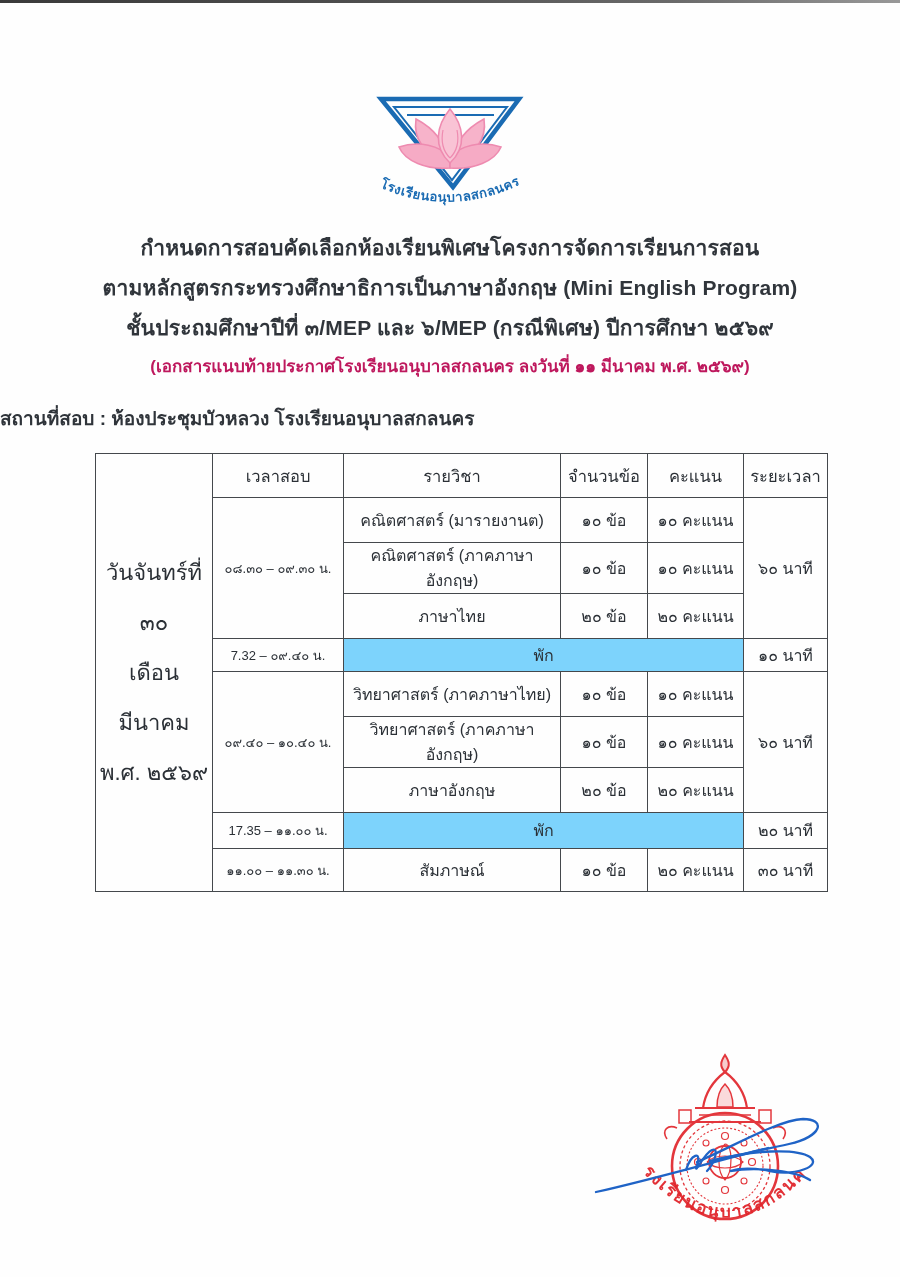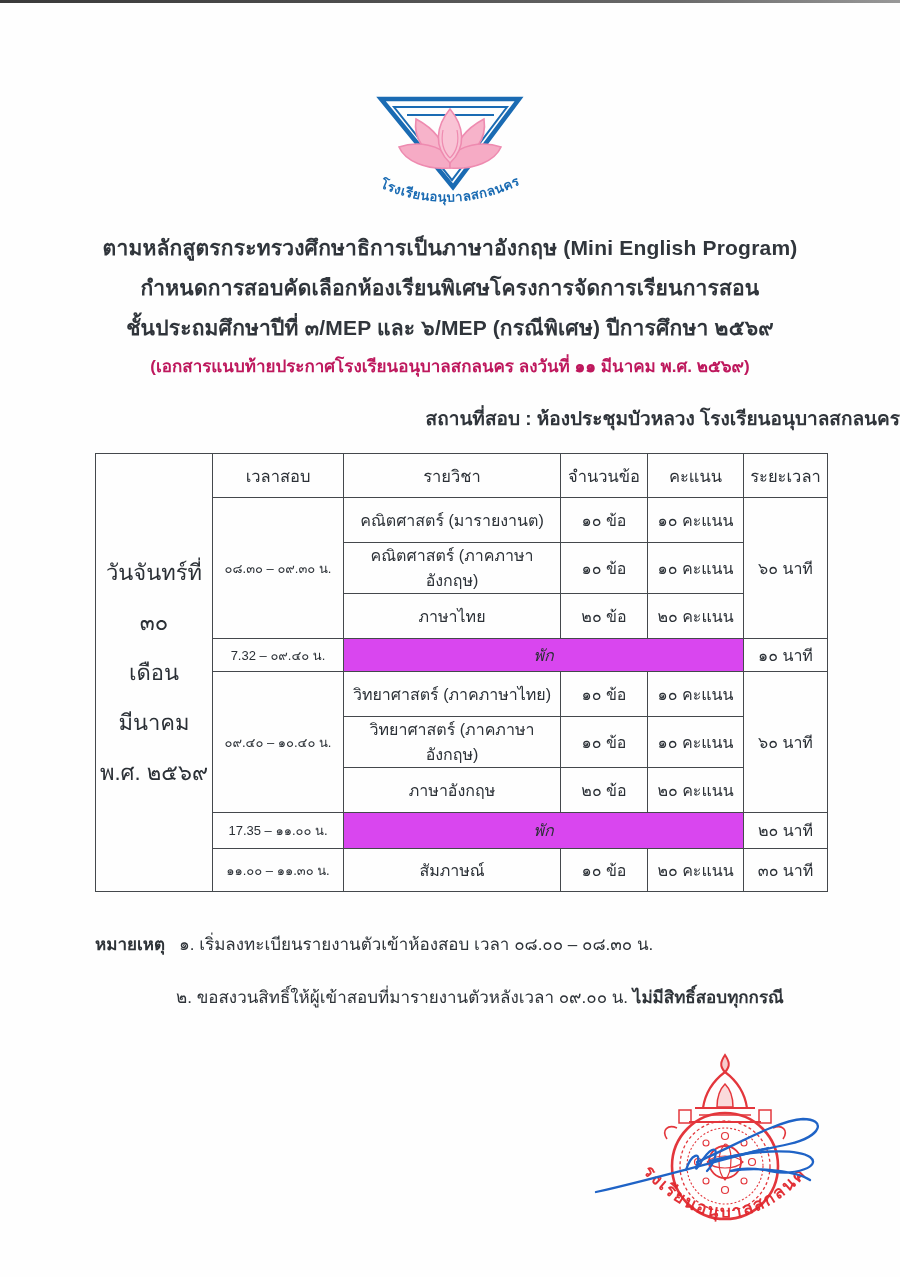--- a/index.html
+++ b/index.html
@@ -26,37 +26,37 @@
     letter-spacing:0.2px;
   }
   .title-line { line-height:40px; white-space:nowrap; }
   .subtitle {
     position:absolute; top:352px; left:0; width:100%;
     text-align:center; font-weight:bold; font-size:17px; color:#be185d;
     line-height:30px;
   }
   .venue {
     position:absolute; top:404px; left:0; width:100%;
-    text-align:right; font-weight:bold; font-size:19px; color:#2f343a;
+    text-align:left; font-weight:bold; font-size:19px; color:#2f343a;
     line-height:30px;
   }
 
   table.exam {
     position:absolute; left:95px; top:453px; width:732px;
     border-collapse:collapse; table-layout:fixed;
     font-size:16px; color:#2b3036;
   }
   table.exam td {
     border:1.5px solid #44484c;
     text-align:center; vertical-align:middle;
     padding:0 2px; overflow:hidden;
   }
   .th-cell { font-weight:normal; font-size:16.5px; }
   .date-cell { font-weight:normal; font-size:22px; line-height:50px; }
-  .break-cell { background:#d946ef;font-style:italic; }
+  .break-cell { background:#7dd3fc; }
   .time-cell { font-size:13px; }
 
   .notes {
     position:absolute; left:95px; top:930px; width:720px;
     font-size:17px; color:#2e3338;
   }
   .notes-row1 { display:flex; align-items:baseline; }
   .notes-label { font-weight:bold; margin-right:14px; }
   .notes-row2 { margin-left:81px; margin-top:26px; }
   .bold { font-weight:bold; }
@@ -93,22 +93,22 @@
       <defs>
         <path id="logoArc" d="M 12,103 Q 83,134 154,100" fill="none"></path>
       </defs>
       <text font-size="13" font-weight="bold" fill="#1a6bb3" letter-spacing="0.5">
         <textPath href="#logoArc" startOffset="50%" text-anchor="middle">โรงเรียนอนุบาลสกลนคร</textPath>
       </text>
     </svg>
   </div>
 
   <div class="title-block">
+    <div class="title-line">กำหนดการสอบคัดเลือกห้องเรียนพิเศษโครงการจัดการเรียนการสอน</div>
     <div class="title-line">ตามหลักสูตรกระทรวงศึกษาธิการเป็นภาษาอังกฤษ (Mini English Program)</div>
-    <div class="title-line">กำหนดการสอบคัดเลือกห้องเรียนพิเศษโครงการจัดการเรียนการสอน</div>
     <div class="title-line">ชั้นประถมศึกษาปีที่ ๓/MEP และ ๖/MEP (กรณีพิเศษ) ปีการศึกษา ๒๕๖๙</div>
   </div>
   <div class="subtitle">(เอกสารแนบท้ายประกาศโรงเรียนอนุบาลสกลนคร ลงวันที่ ๑๑ มีนาคม พ.ศ. ๒๕๖๙)</div>
   <div class="venue">สถานที่สอบ : ห้องประชุมบัวหลวง โรงเรียนอนุบาลสกลนคร</div>
 
   <table class="exam">
     <colgroup>
       <col style="width:117px">
         <col style="width:131px">
         <col style="width:217px">
@@ -176,29 +176,20 @@
     <tr style="height:43px">
       <td class="time-cell">๑๑.๐๐ – ๑๑.๓๐ น.</td>
       <td>สัมภาษณ์</td>
       <td>๑๐ ข้อ</td>
       <td>๒๐ คะแนน</td>
       <td>๓๐ นาที</td>
     </tr>
   </tbody>
     </table>
 
-  <div class="notes">
-    <div class="notes-row1">
-      <span class="notes-label">หมายเหตุ</span>
-      <span>๑. เริ่มลงทะเบียนรายงานตัวเข้าห้องสอบ เวลา ๐๘.๐๐ – ๐๘.๓๐ น.</span>
-    </div>
-    <div class="notes-row2">
-      <span>๒. ขอสงวนสิทธิ์ให้ผู้เข้าสอบที่มารายงานตัวหลังเวลา ๐๙.๐๐ น. </span><span class="bold">ไม่มีสิทธิ์สอบทุกกรณี</span>
-    </div>
-  </div>
 
   <div class="stamp-wrap">
     <svg width="204" height="222" viewBox="0 0 204 222">
       <g stroke="#e1262c" fill="none" opacity="0.92">
 
         <path d="M102,7 C98,13 96,18 102,24 C108,18 106,13 102,7 Z" stroke-width="2" fill="rgba(225,38,44,0.25)"></path>
         <path d="M102,24 C90,33 82,46 80,60 L124,60 C122,46 114,33 102,24 Z" stroke-width="2.2"></path>
         <path d="M102,36 C96,42 94,50 94,59 L110,59 C110,50 108,42 102,36 Z" stroke-width="1.5" fill="rgba(225,38,44,0.18)"></path>
 
         <path d="M72,60 L132,60" stroke-width="2"></path>

